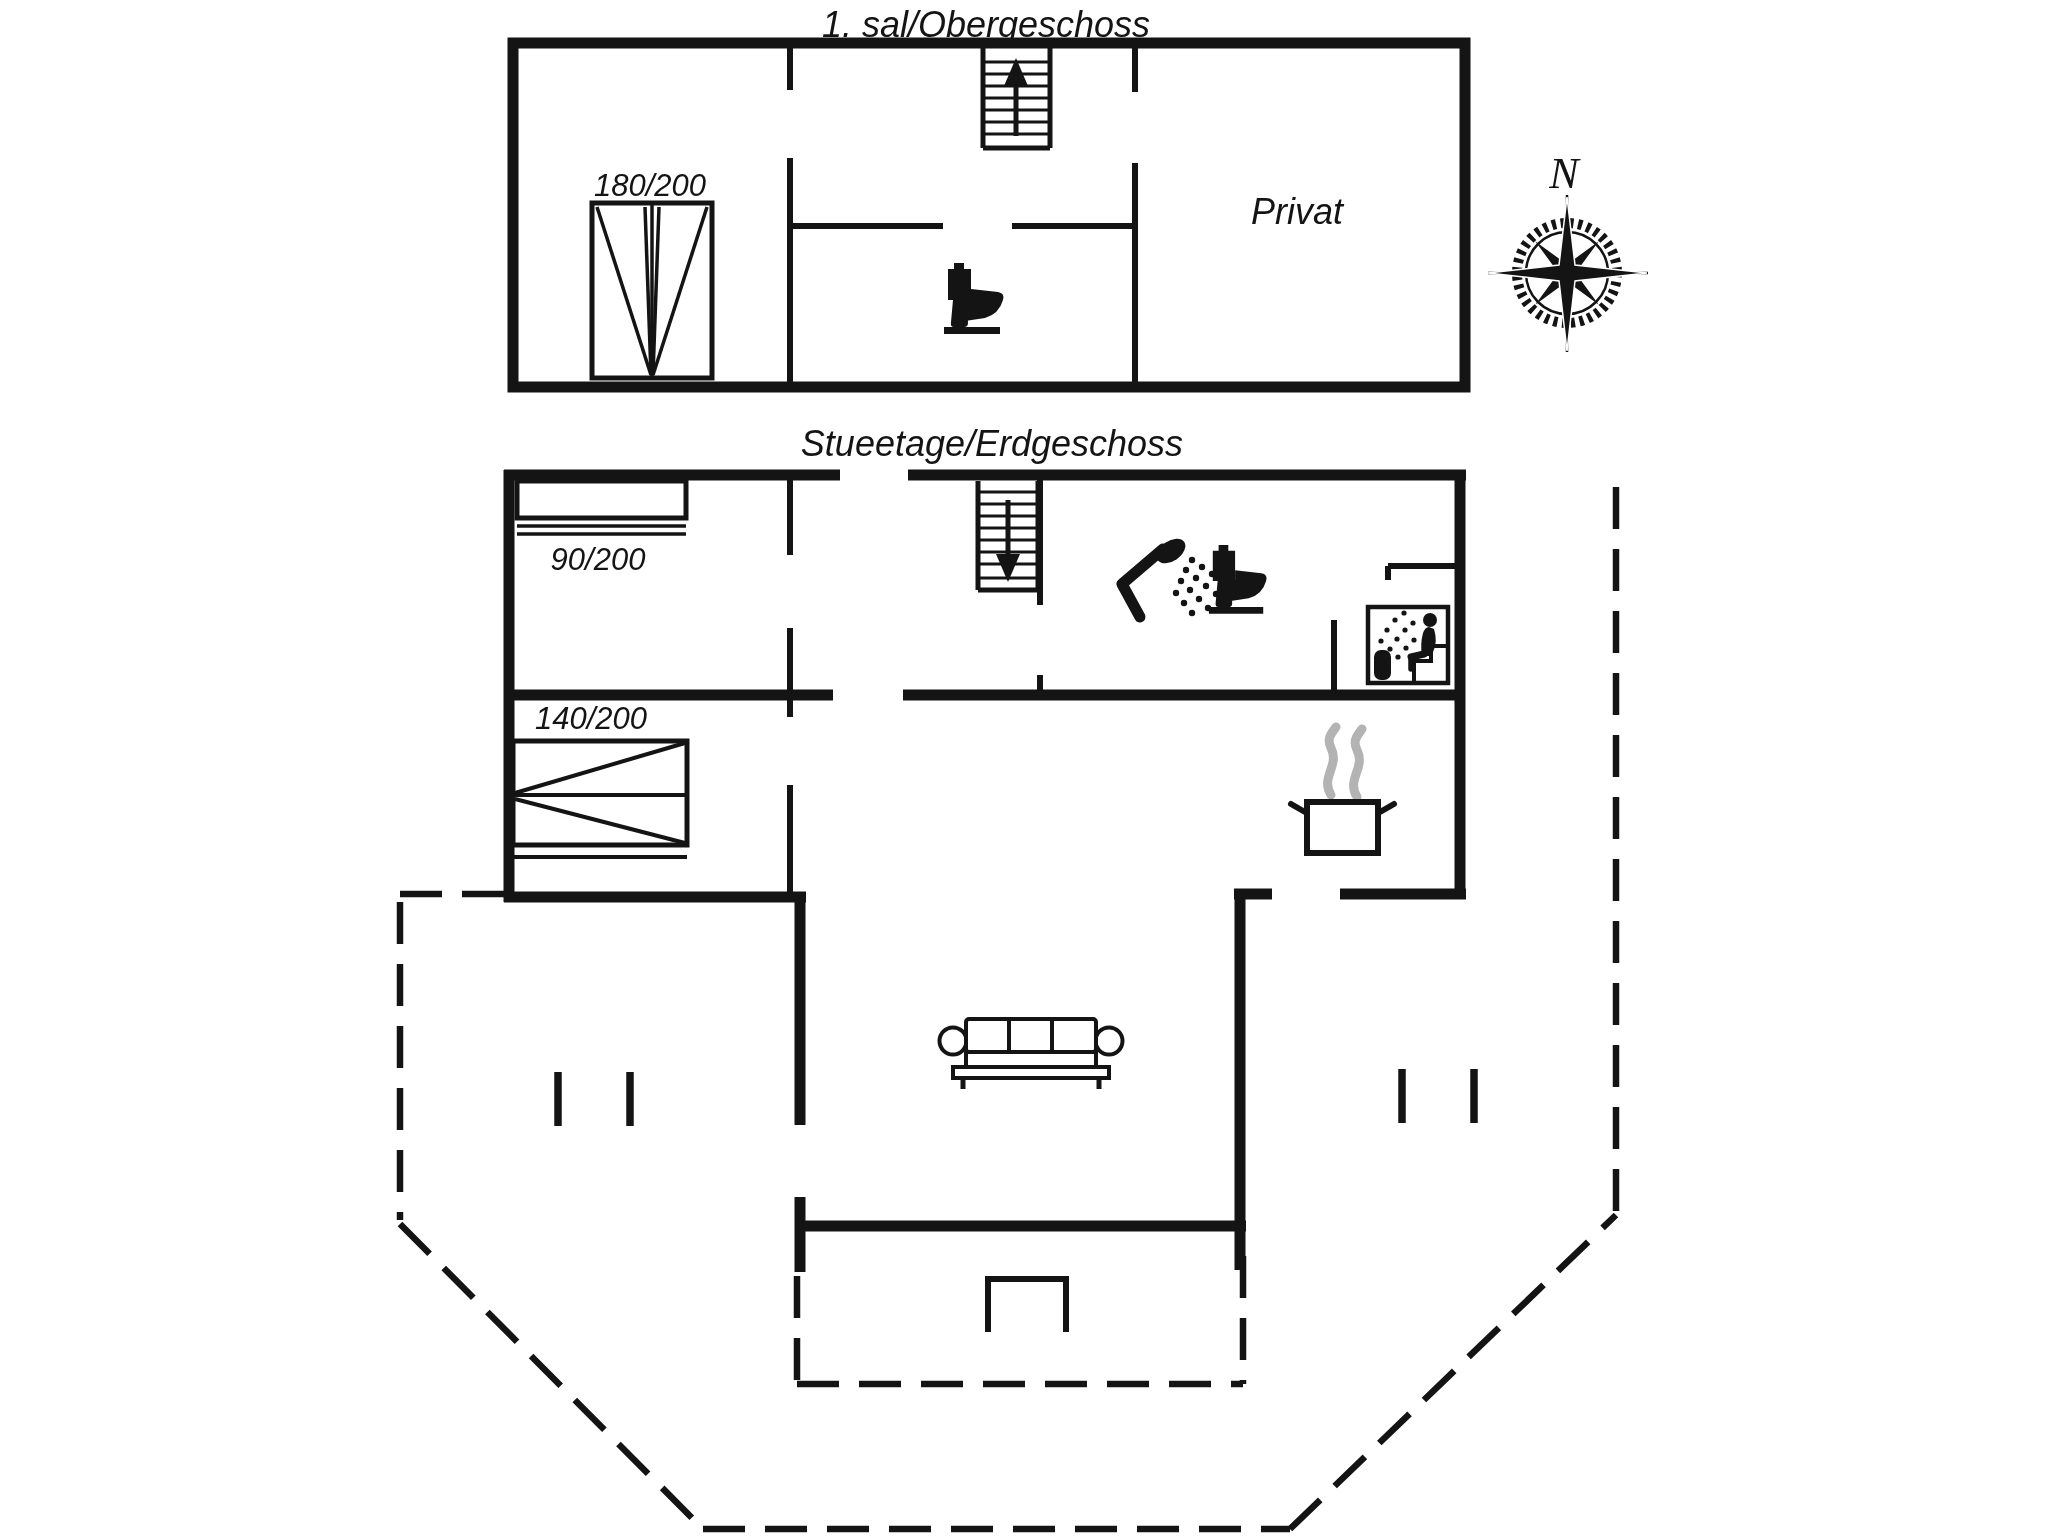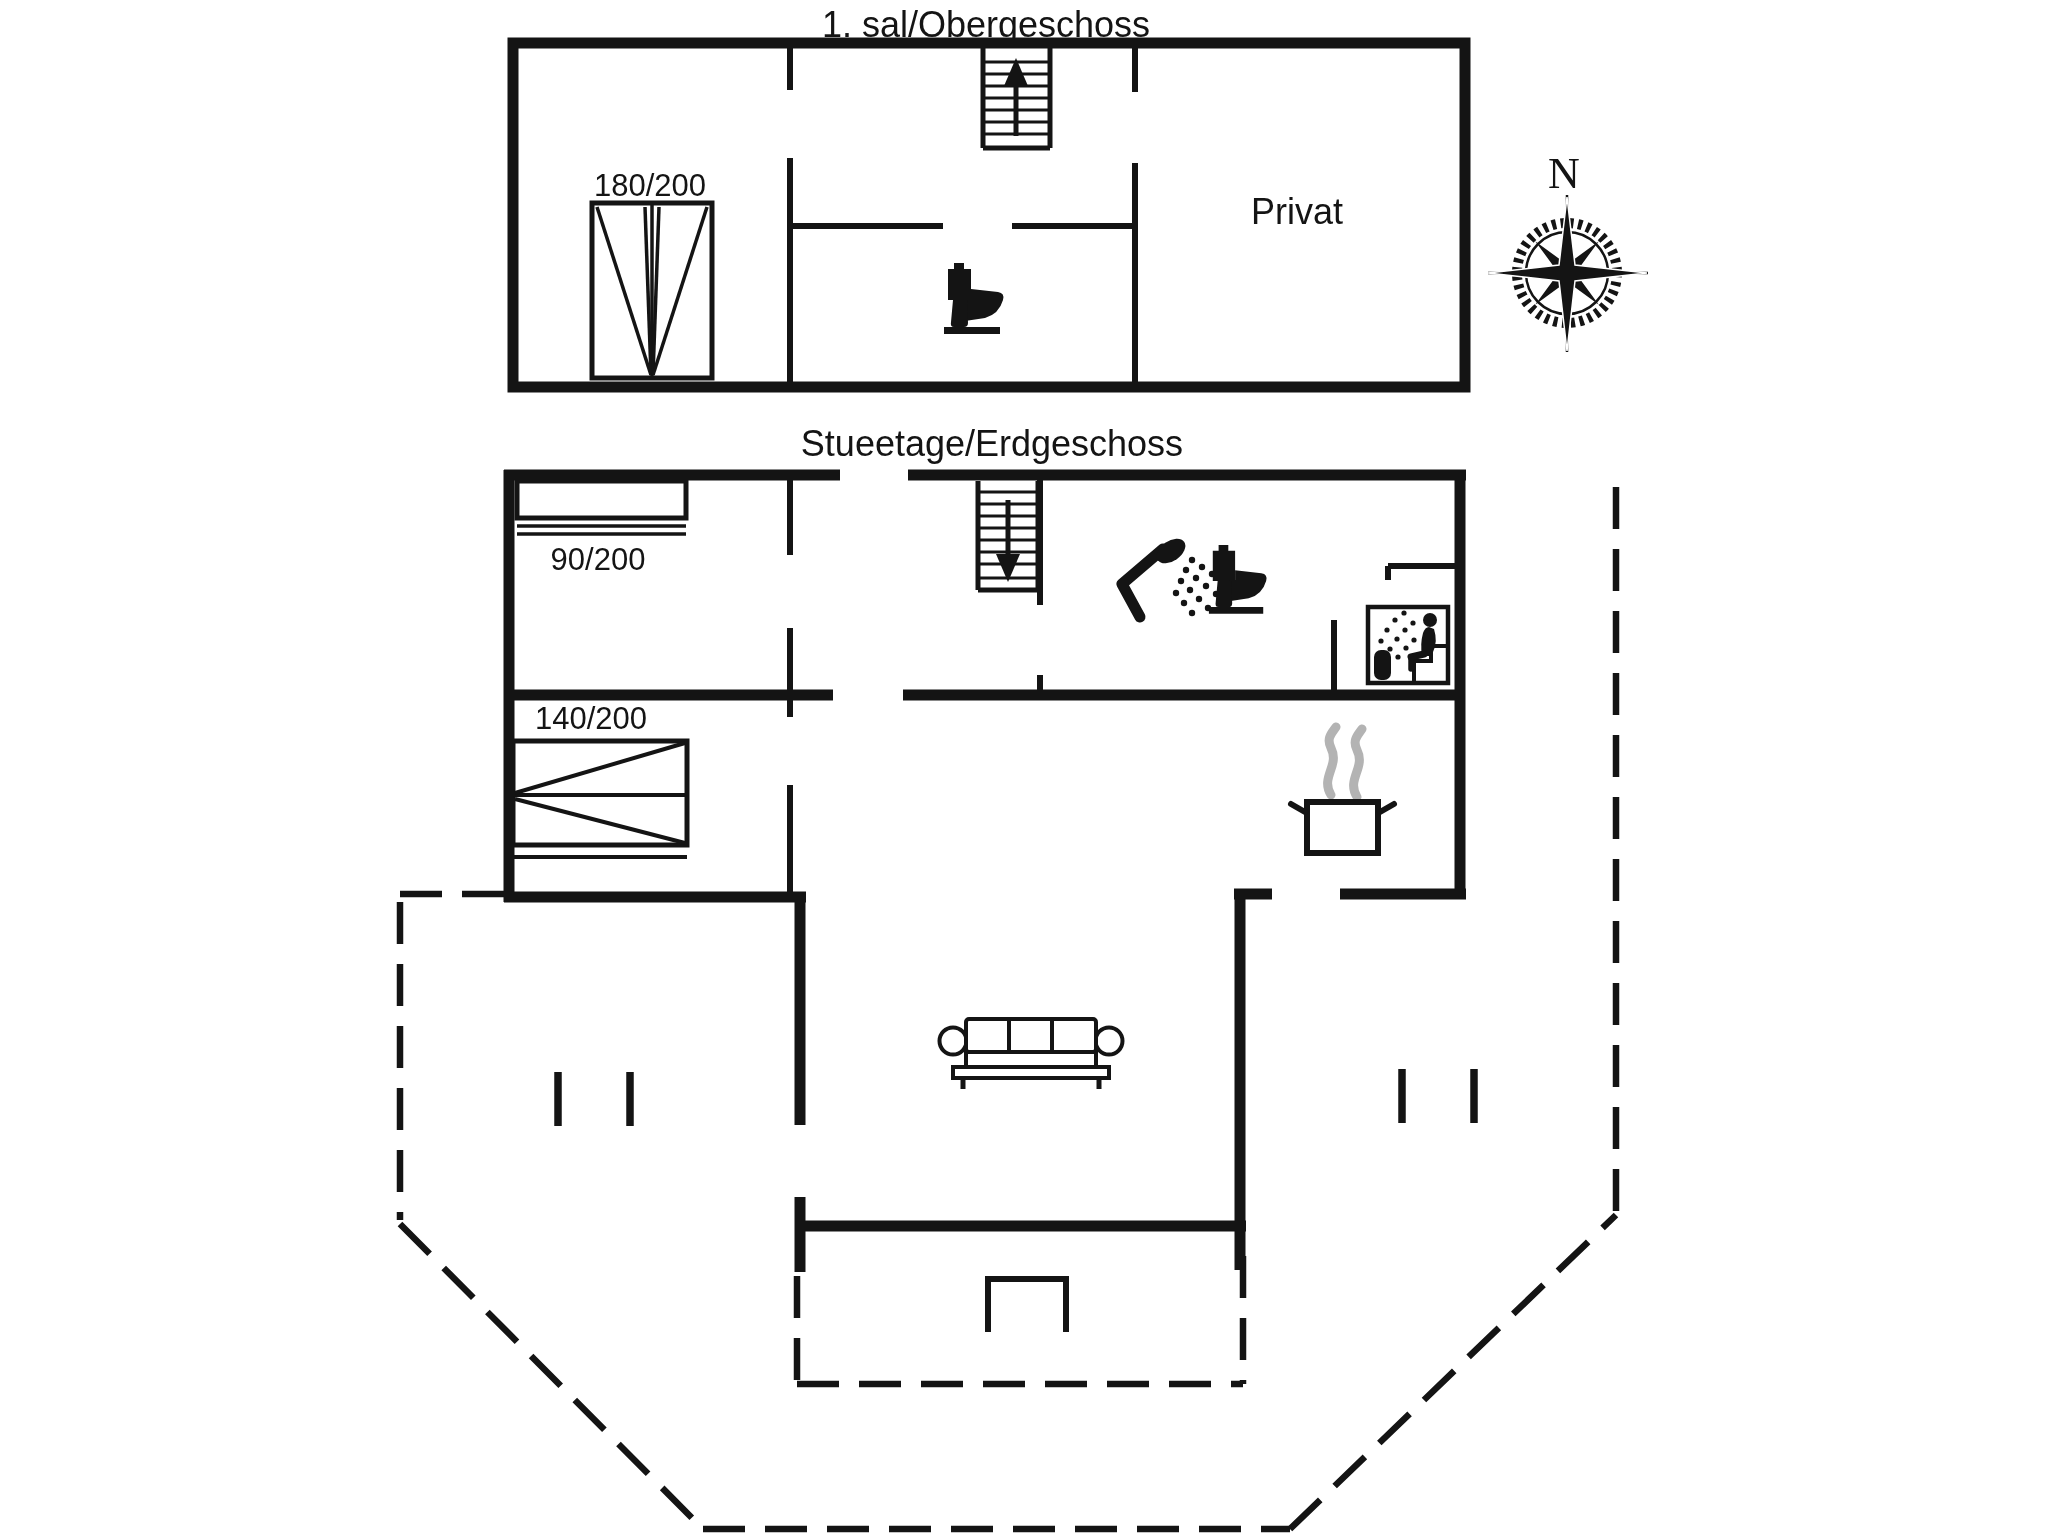--- a/index.html
+++ b/index.html
@@ -1,17 +1,17 @@
 <!DOCTYPE html>
 <html><head>
 <meta charset="utf-8">
 <style>
   html,body{margin:0;padding:0;background:#ffffff;}
   .page{position:relative;width:2048px;height:1536px;background:#ffffff;overflow:hidden;
-        font-family:"Liberation Sans", sans-serif;}
+        font-family:"Liberation Sans", sans-serif;font-style:italic;}
   svg{position:absolute;left:0;top:0;}
   text{fill:#141414;}
   .title{font-size:36px;}
   .bedlabel{font-size:31px;}
   .roomlabel{font-size:36px;}
   .northlabel{font-family:"Liberation Serif", serif;font-size:44px;}
 </style>
 </head>
 <body>
 

